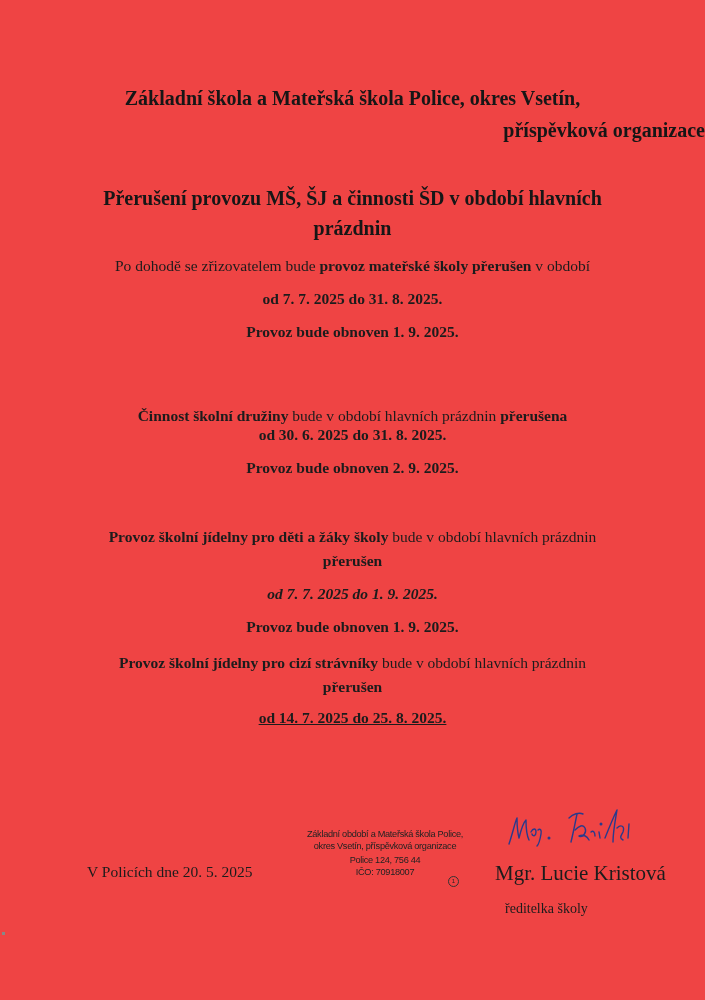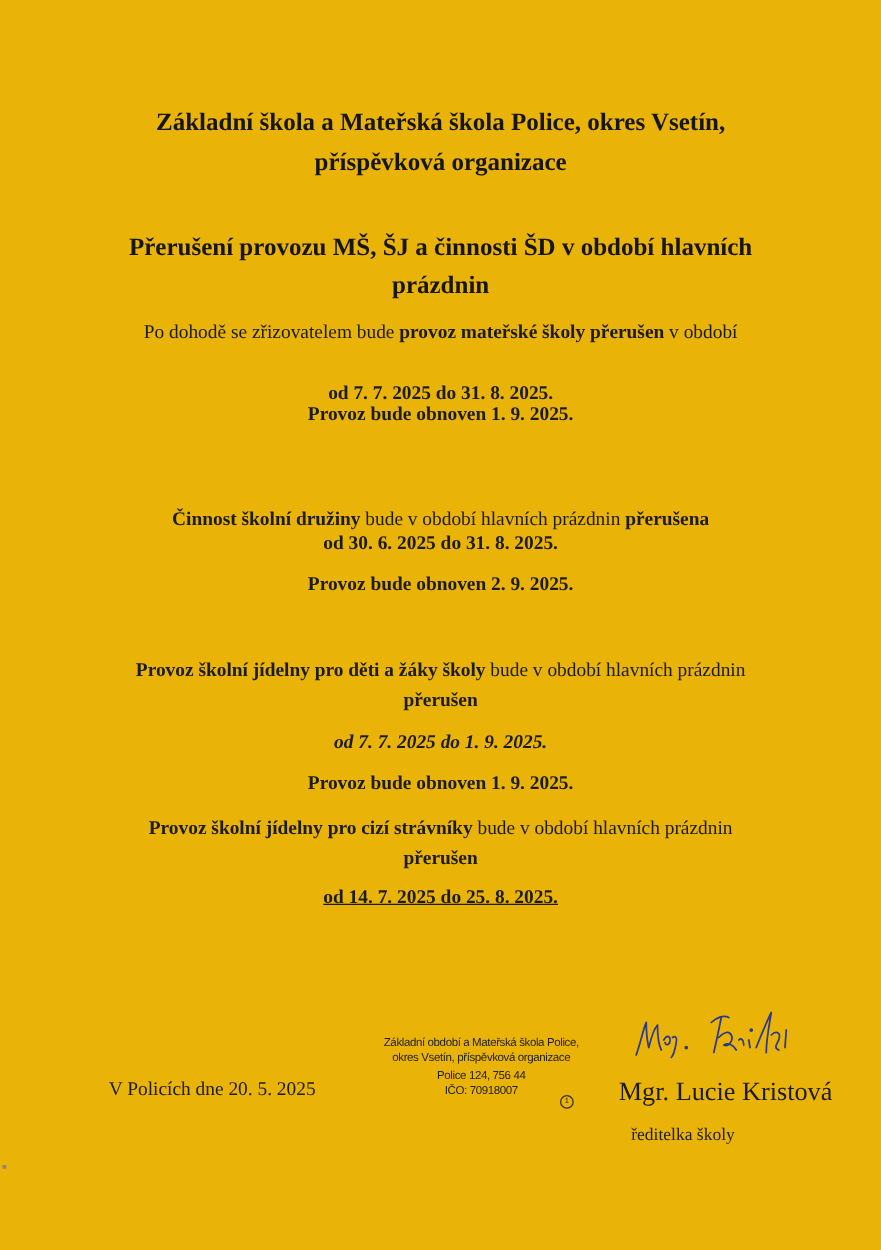--- a/index.html
+++ b/index.html
@@ -12,21 +12,21 @@
       height: 1000px;
       position: relative;
       overflow: hidden;
       font-family: "Liberation Serif", "DejaVu Serif", serif;
       color: #1a1a1a;
     }
     .page {
       position: absolute;
       left: 0; top: 0;
       width: 705px; height: 1000px;
-      background: #eab308;
+      background: #ef4444;
     }
     .center {
       position: absolute;
       left: 0;
       width: 705px;
       text-align: center;
     }
     .title {
       font-weight: bold;
       font-size: 20px;
@@ -119,32 +119,32 @@
       background: #888;
     }
   </style>
 </head>
 <body>
 
 <div class="page">
 
   <div class="center title" style="top:84px;">
     <div>Základní škola a Mateřská škola Police, okres Vsetín,</div>
-    <div style="margin-top:4px;">příspěvková organizace</div>
+    <div style="margin-top:4px;text-align:right;">příspěvková organizace</div>
   </div>
 
   <div class="center heading" style="top:183px;">
     <div>Přerušení provozu MŠ, ŠJ a činnosti ŠD v období hlavních</div>
     <div>prázdnin</div>
   </div>
 
   <div class="center para" style="top:254px;">
     <span>Po dohodě se zřizovatelem bude </span><b>provoz mateřské školy přerušen</b><span> v období</span>
   </div>
-  <div class="center date-line" style="top:288px;margin-top:16px;">od 7. 7. 2025 do 31. 8. 2025.</div>
+  <div class="center date-line" style="top:288px;">od 7. 7. 2025 do 31. 8. 2025.</div>
   <div class="center date-line" style="top:321px;">Provoz bude obnoven 1. 9. 2025.</div>
 
   <div class="center para" style="top:404px;">
     <b>Činnost školní družiny</b><span> bude v období hlavních prázdnin </span><b>přerušena</b>
   </div>
   <div class="center date-line" style="top:424px;">od 30. 6. 2025 do 31. 8. 2025.</div>
   <div class="center date-line" style="top:457px;">Provoz bude obnoven 2. 9. 2025.</div>
 
   <div class="center para" style="top:525px;">
     <div><b>Provoz školní jídelny pro děti a žáky školy</b><span> bude v období hlavních prázdnin</span></div>

